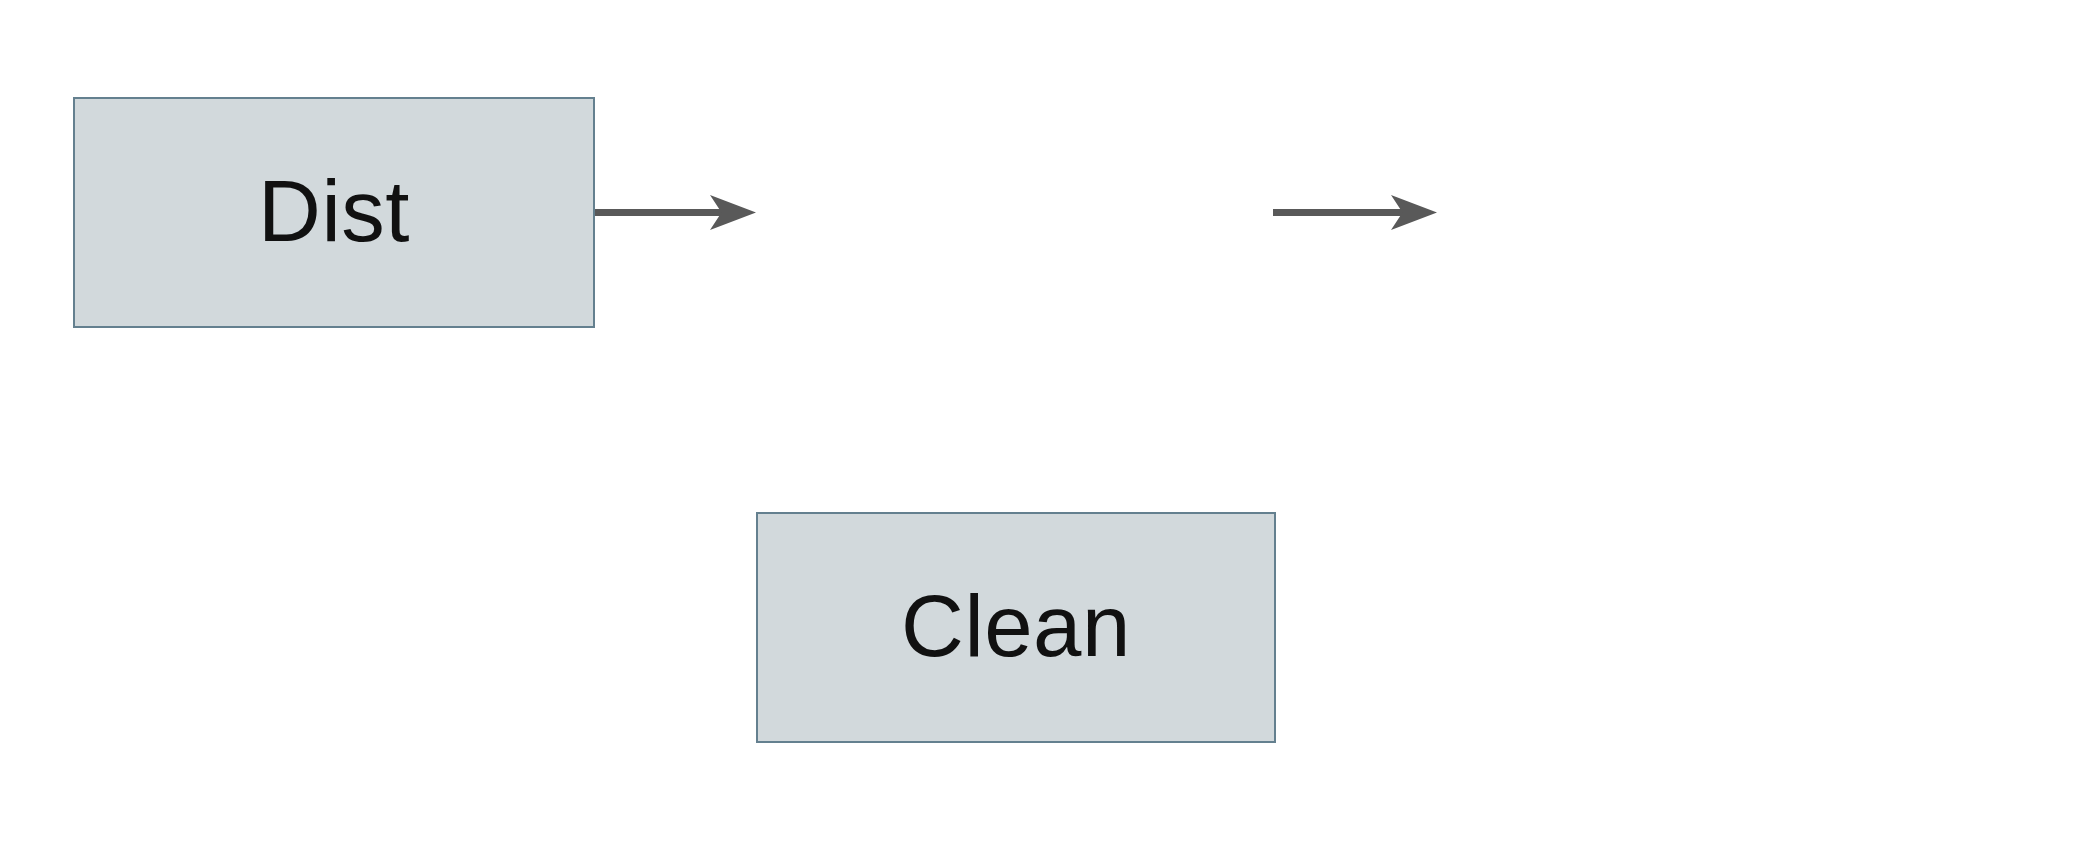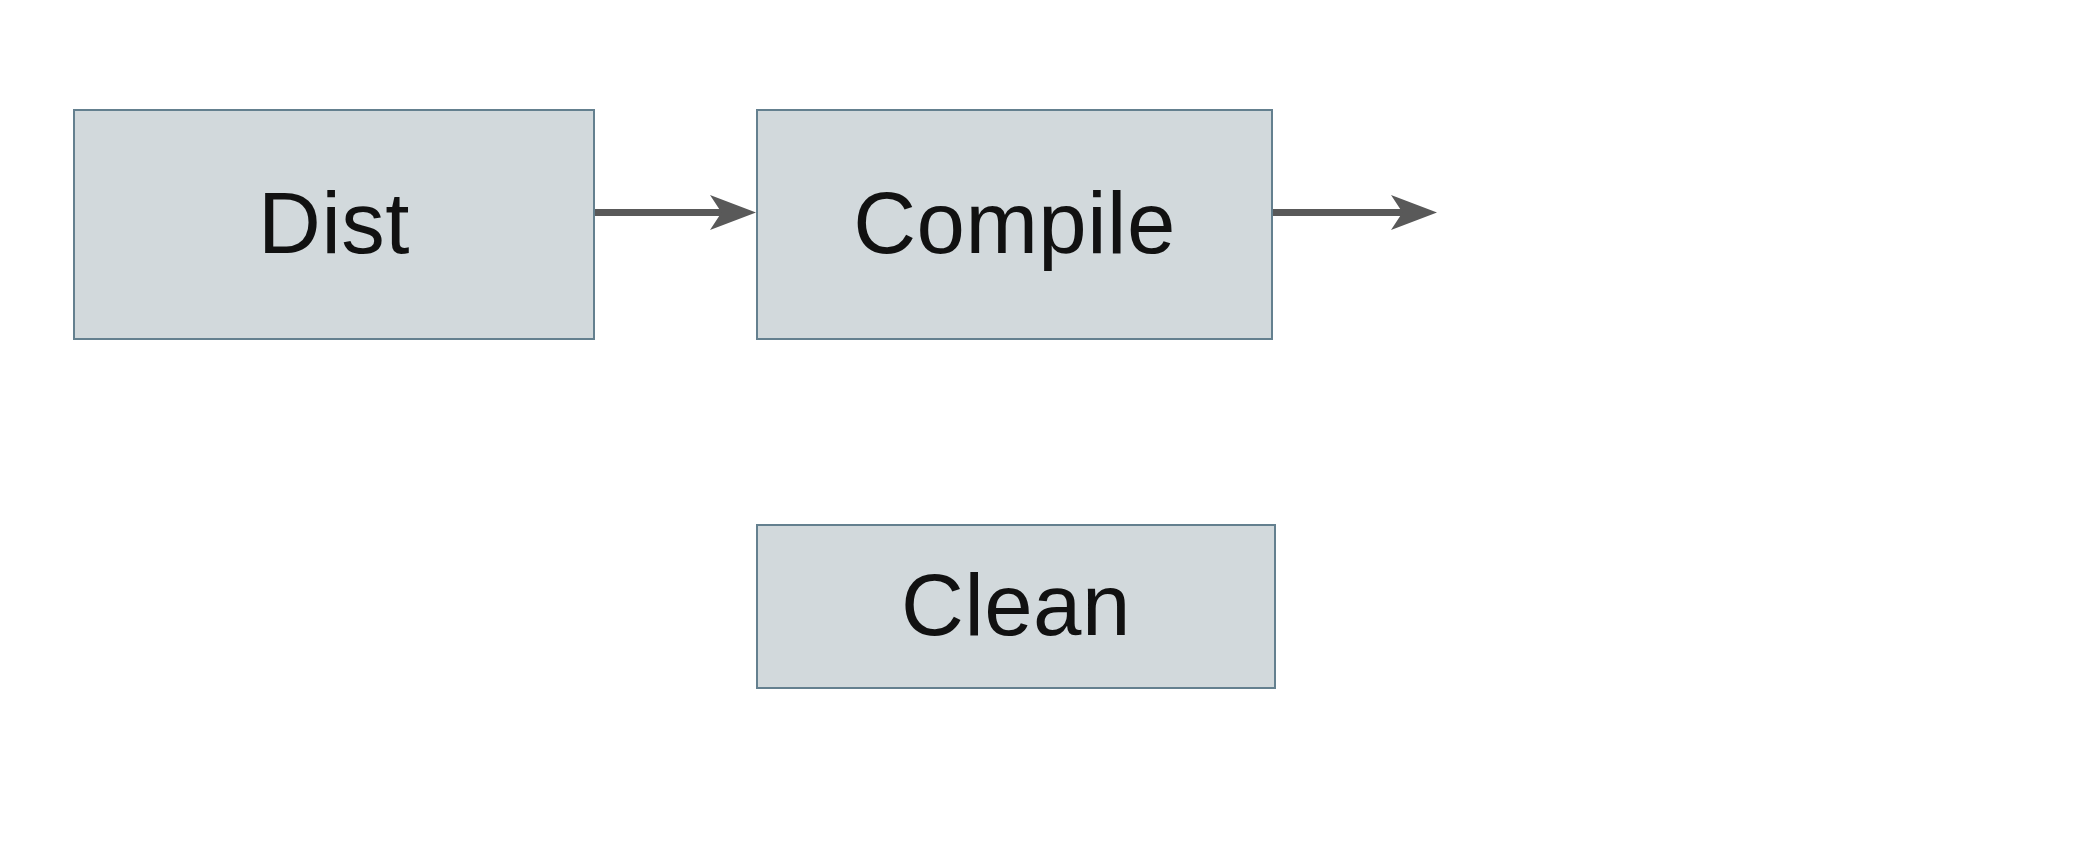--- a/index.html
+++ b/index.html
@@ -14,49 +14,46 @@
   .canvas{
     position:relative;
     width:2078px;height:848px;
     background:var(--canvas-bg);
     font-family:"Liberation Sans", sans-serif;
   }
   .node{
     position:absolute;
     background:var(--node-fill);
     border:2.5px solid var(--node-border);
-    display:flex;align-items:center;justify-content:center;margin-top:12px;
+    display:flex;align-items:center;justify-content:center;
   }
   .node .label{
     font-size:87px;
     line-height:1;
     color:var(--label);
     letter-spacing:0.5px;
     transform:translateY(-2px);
   }
   .node-dist   {left:73px;  top:97px;  width:522px; height:231px;}
   .node-compile{left:756px; top:97px;  width:517px; height:231px;}
   .node-init   {left:1437px;top:97px;  width:520px; height:231px;}
-  .node-clean  {left:756px; top:512px; width:520px; height:165px;}
+  .node-clean  {left:756px; top:512px; width:520px; height:231px;}
   svg.edges{position:absolute;left:0;top:0;width:2078px;height:848px;pointer-events:none;}
   svg.edges line{stroke:var(--arrow);stroke-width:7px;}
   svg.edges polygon{fill:var(--arrow);}
 </style>
 </head>
 <body>
 
 <div class="canvas">
 
   <div class="node node-dist">
     <span class="label">Dist</span>
   </div>
 
-  <div class="node node-compile">
-    <span class="label">Compile</span>
-  </div>
 
 
   <div class="node node-clean">
     <span class="label">Clean</span>
   </div>
 
   <svg class="edges" viewBox="0 0 2078 848" xmlns="http://www.w3.org/2000/svg">
     <g>
       <line x1="595" y1="212.5" x2="726" y2="212.5"></line>
       <polygon points="710,195 756,212.5 710,230 721.5,212.5"></polygon>

